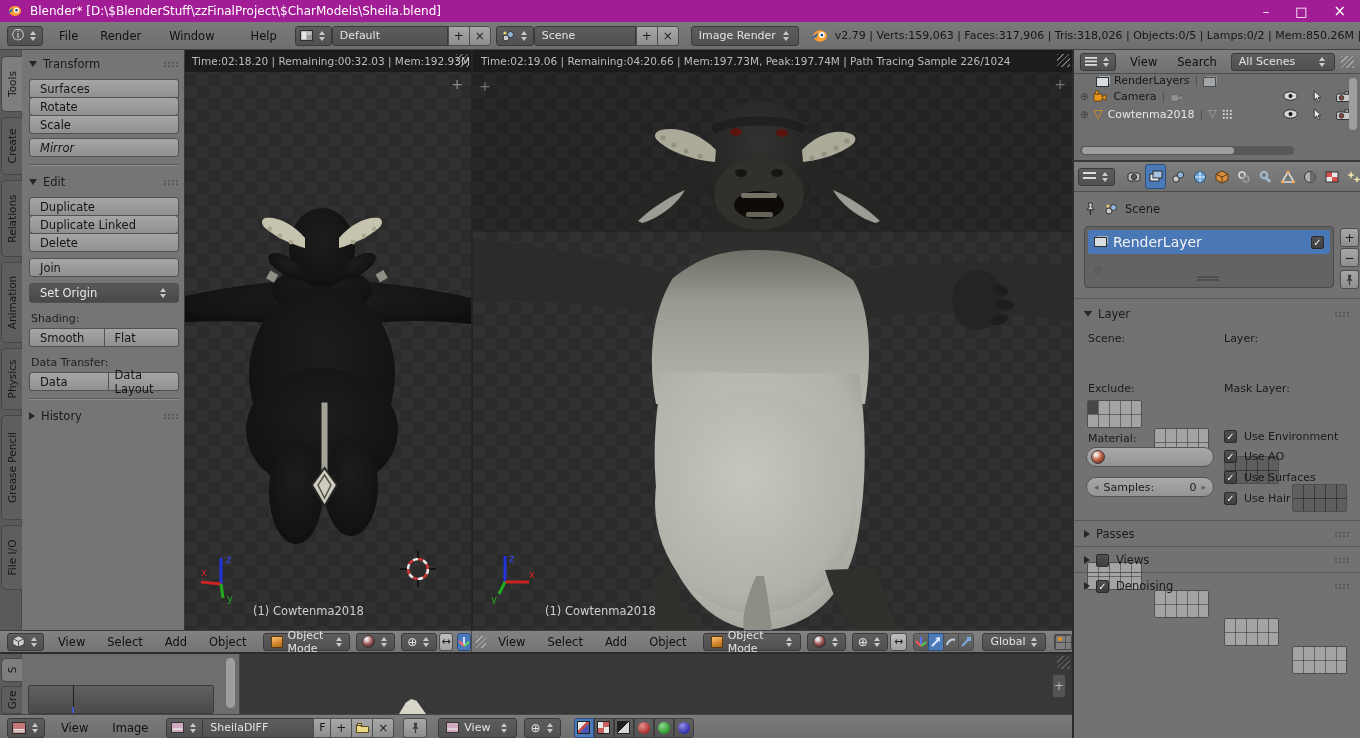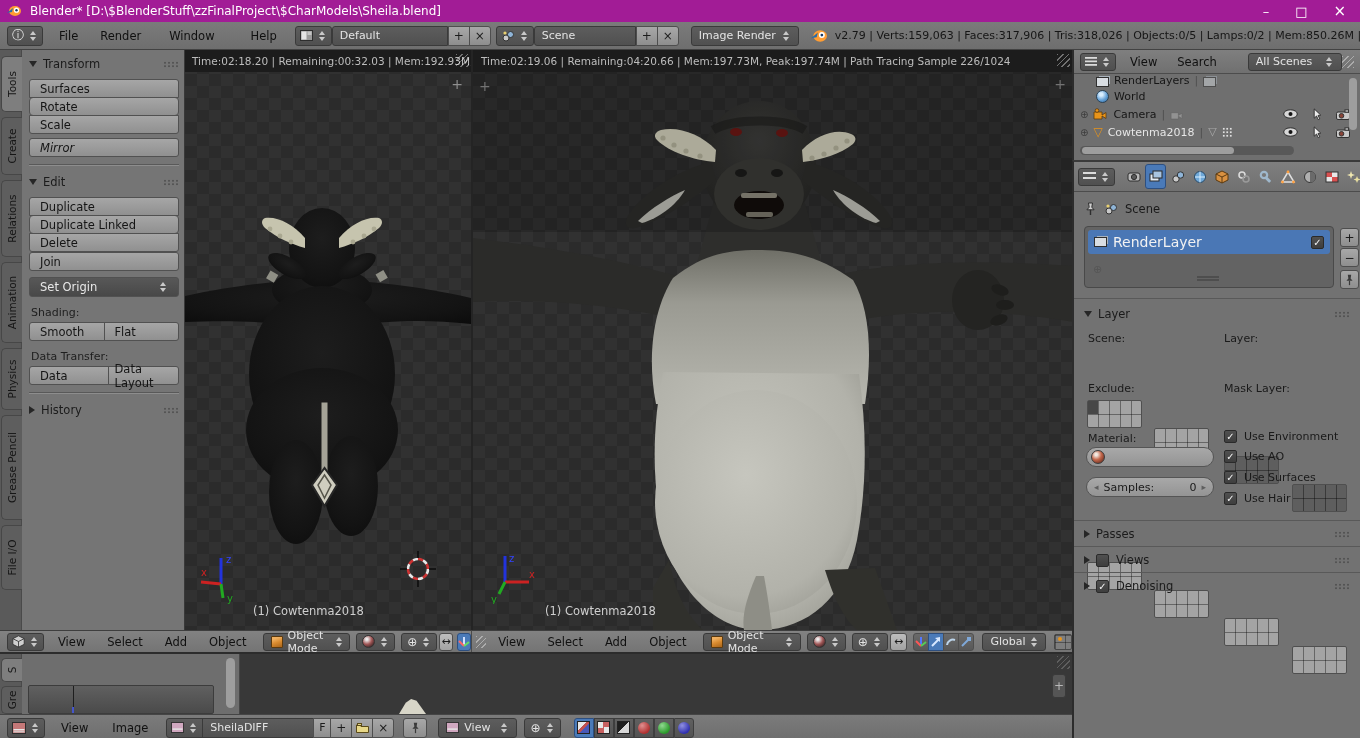--- a/index.html
+++ b/index.html
@@ -205,21 +205,21 @@
       <div class="tbtn">
           <span>Duplicate</span>
         </div>
       <div class="tbtn">
           <span>Duplicate Linked</span>
         </div>
       <div class="tbtn">
           <span>Delete</span>
         </div>
     </div>
-    <div class="tbtn" style="margin-top:0;">
+    <div class="tbtn" style="margin-top:6px;">
         <span>Join</span>
       </div>
     <div class="tbtn" style="margin-top:6px;background:linear-gradient(#585858,#484848);color:#e8e8e8;justify-content:space-between;height:20px;">
       <span>Set Origin</span>
         <span class="spin"></span>
     </div>
     <div class="shelf-label">Shading:</div>
     <div class="pair">
       <div class="tbtn">
           <span>Smooth</span>
@@ -490,36 +490,32 @@
 </div>
 
 <div class="abs" style="left:1072px;top:50px;width:288px;height:110px;background:#6f6f6f;border-left:2px solid #2c2c2c;overflow:hidden;">
   <div class="ohdr flex" style="height:24px;padding:0 6px;">
     <span class="dfield" style="height:18px;padding:0 4px;">
       <span style="width:12px;height:9px;background:linear-gradient(#dcdcdc 2px,transparent 2px);background-size:12px 3.5px;"></span>
       <span class="spin"></span>
     </span>
     <span class="menu" style="margin-left:12px;">View</span>
     <span class="menu" style="margin-left:16px;">Search</span>
-    <span class="dfield" style="margin-left:29px;height:18px;width:104px;justify-content:space-between;">
+    <span class="dfield" style="margin-left:12px;height:18px;width:104px;justify-content:space-between;">
       <span>All Scenes</span>
         <span class="spin"></span>
     </span>
     <span class="cgrip" style="margin-left:auto;height:12px;"></span>
   </div>
   <div class="abs" style="left:0;top:24px;right:0;bottom:0;font-size:11px;color:#161616;">
     <div class="flex" style="height:13px;padding-left:22px;gap:5px;overflow:hidden;align-items:flex-end;">
       <span class="photoic"></span>
       <span>RenderLayers</span>
       <span style="color:#4f4f4f;">|</span>
       <span class="photoic" style="opacity:.5;"></span>
-    </div>
-    <div class="flex" style="height:18px;padding-left:22px;gap:5px;">
-      <span class="globe"></span>
-      <span>World</span>
     </div>
     <div class="flex" style="height:18px;padding-left:6px;gap:5px;">
       <span style="color:#3e3e3e;font-size:10px;">⊕</span>
       <svg width="15" height="12" viewBox="0 0 15 12">
           <path d="M1,4 L9,4 L9,7 L13,4.5 L13,10.5 L9,8 L9,11 L1,11 Z" fill="#e8941a" stroke="#5c3a0e" stroke-width="0.8"></path>
           <circle cx="4" cy="2.5" r="1.8" fill="#e8941a" stroke="#5c3a0e" stroke-width="0.8"></circle>
         </svg>
       <span>Camera</span>
       <span style="color:#4f4f4f;">|</span>
       <svg width="14" height="11" viewBox="0 0 15 12" opacity="0.45">

